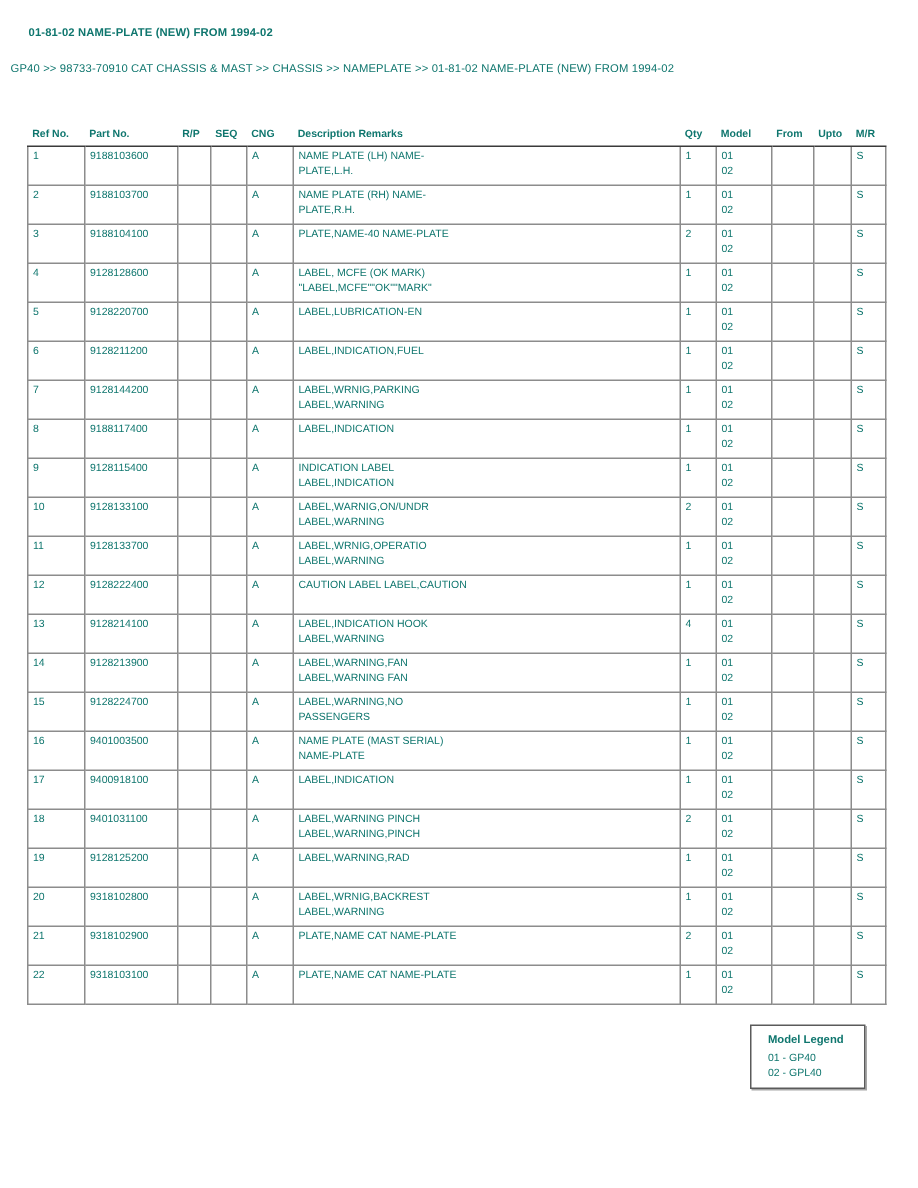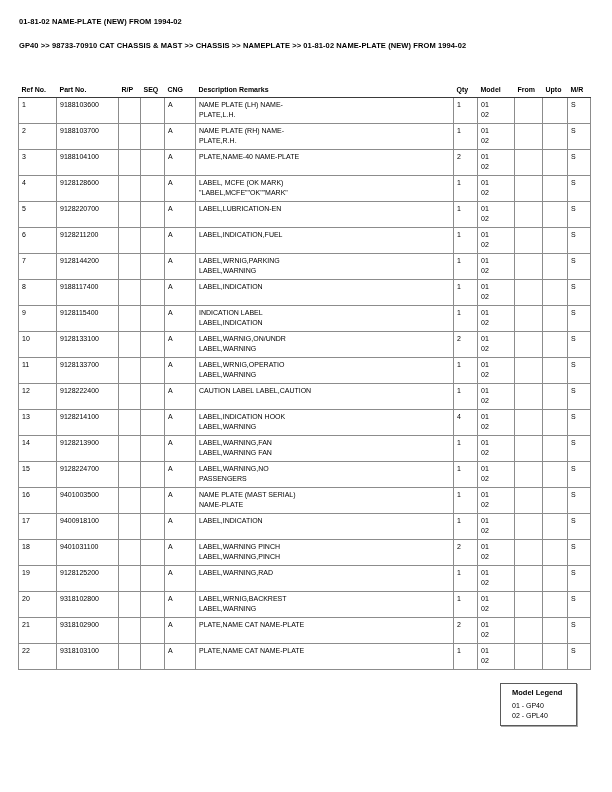--- a/index.html
+++ b/index.html
@@ -3,38 +3,38 @@
 <meta charset="utf-8">
 <style>
   html, body { margin: 0; padding: 0; background: #e8e8e8; }
   .page {
     position: relative;
     width: 612px;
     height: 792px;
     margin: 0 auto;
     background: #ffffff;
     font-family: "Liberation Sans", sans-serif;
-    color: #000000;
+    color: #0f766e;
     overflow: hidden;
   }
   .title {
     position: absolute;
     left: 19px;
     top: 17px;
     font-size: 7.5px;
     font-weight: bold;
     letter-spacing: 0.1px;
     white-space: nowrap;
   }
   .breadcrumb {
     position: absolute;
-    left: 19px;
+    left: 7px;
     top: 41px;
     font-size: 7.5px;
-    font-weight: bold;
+    font-weight: normal;
     letter-spacing: 0.1px;
     white-space: nowrap;
   }
   table.parts {
     position: absolute;
     left: 18px;
     top: 86px;
     width: 572px;
     border-collapse: collapse;
     table-layout: fixed;

